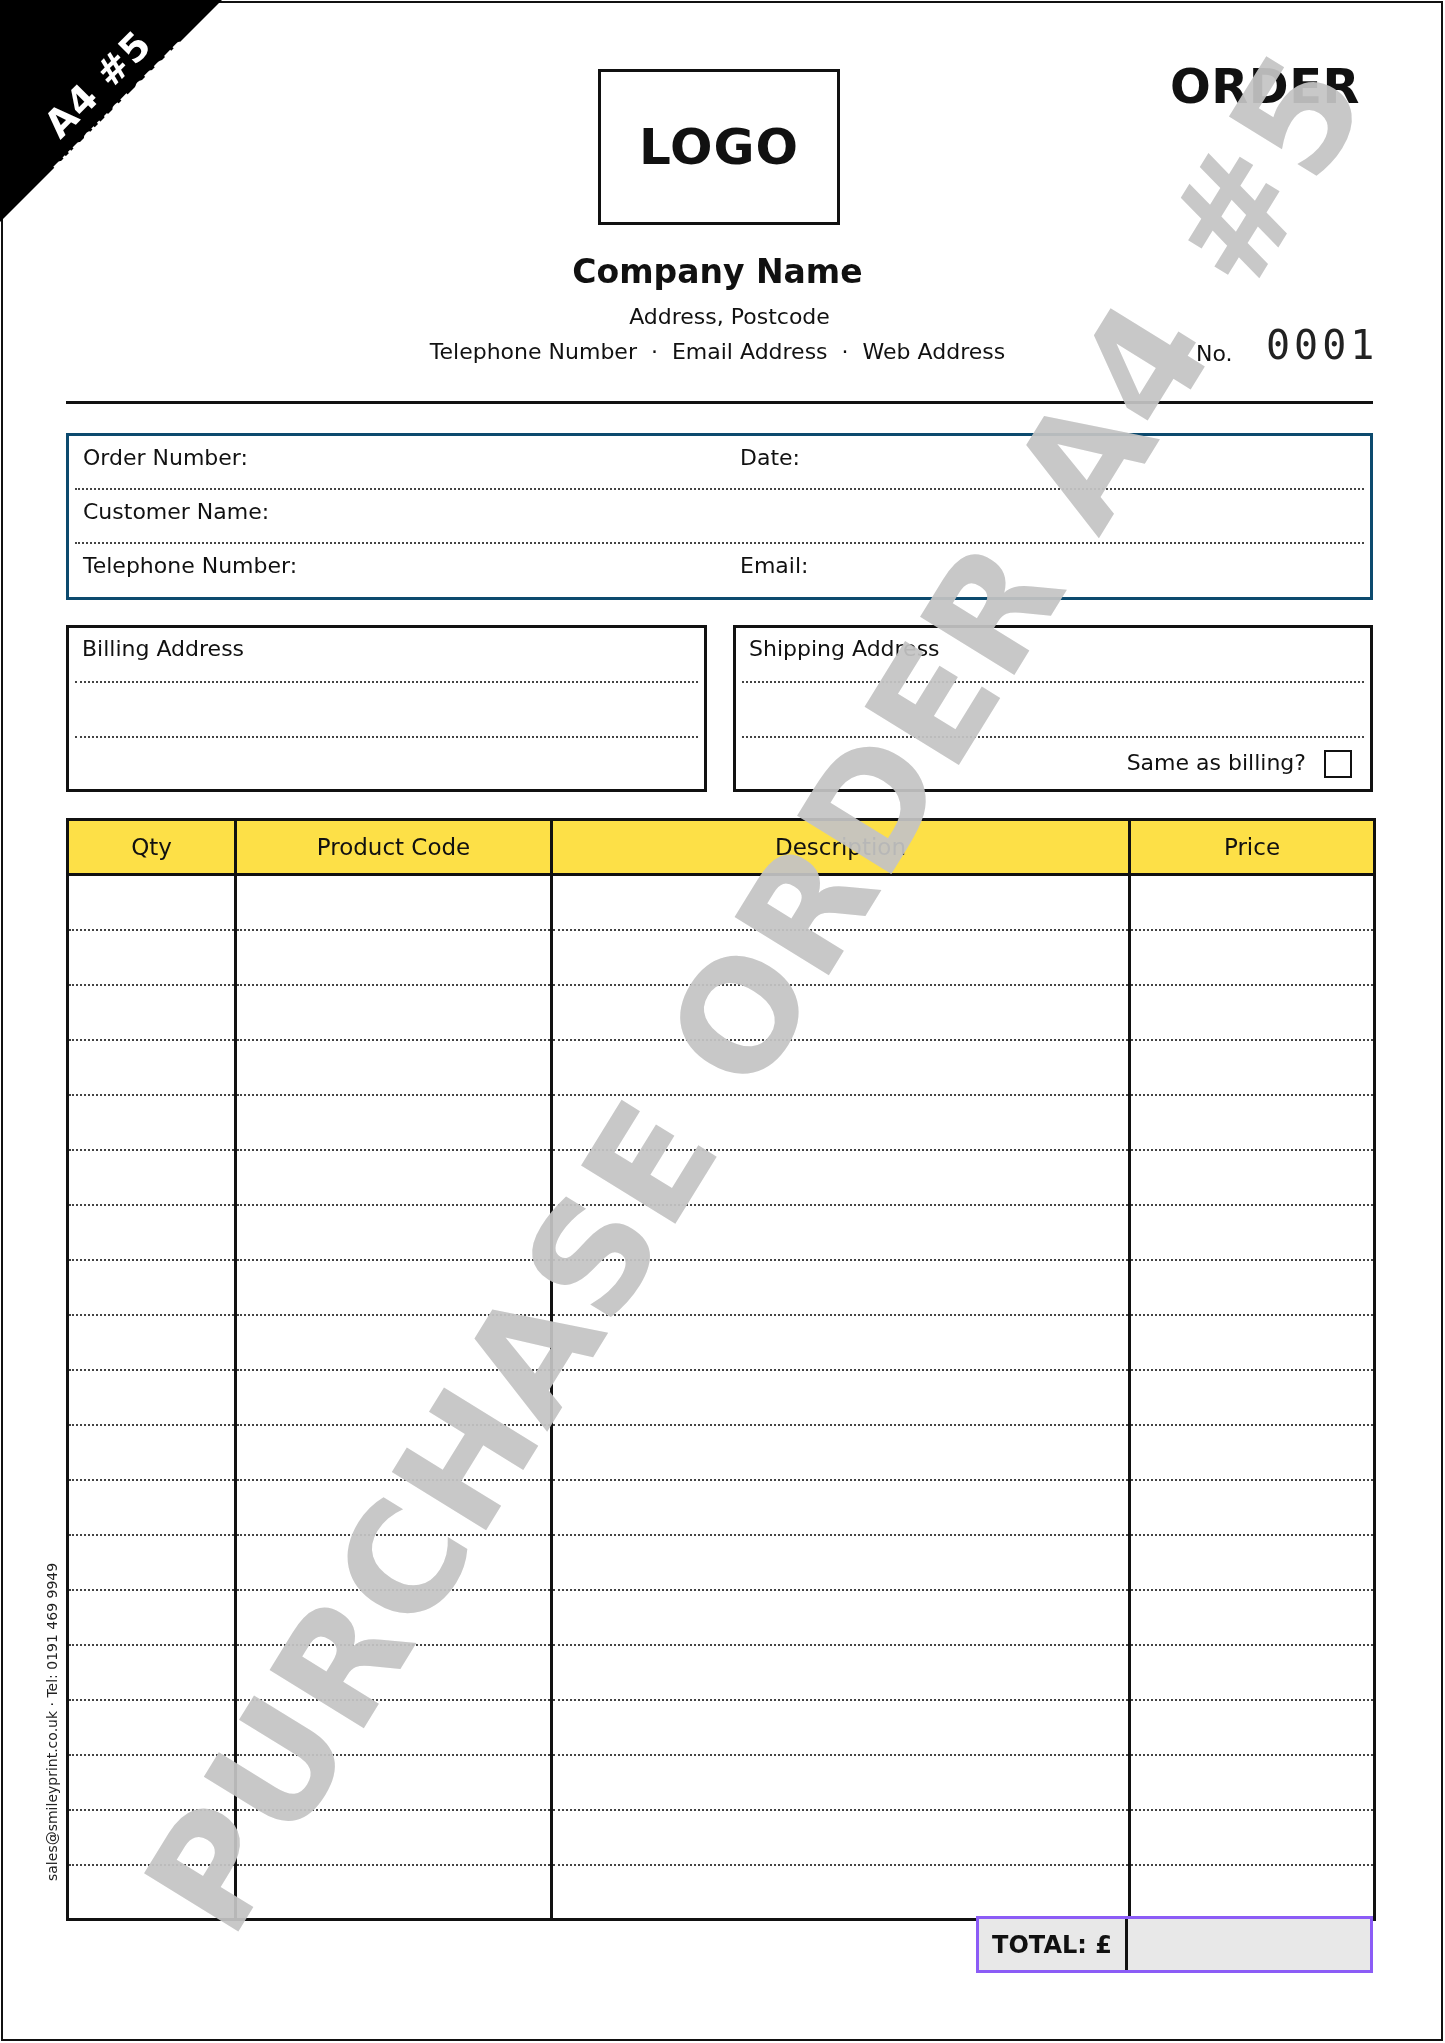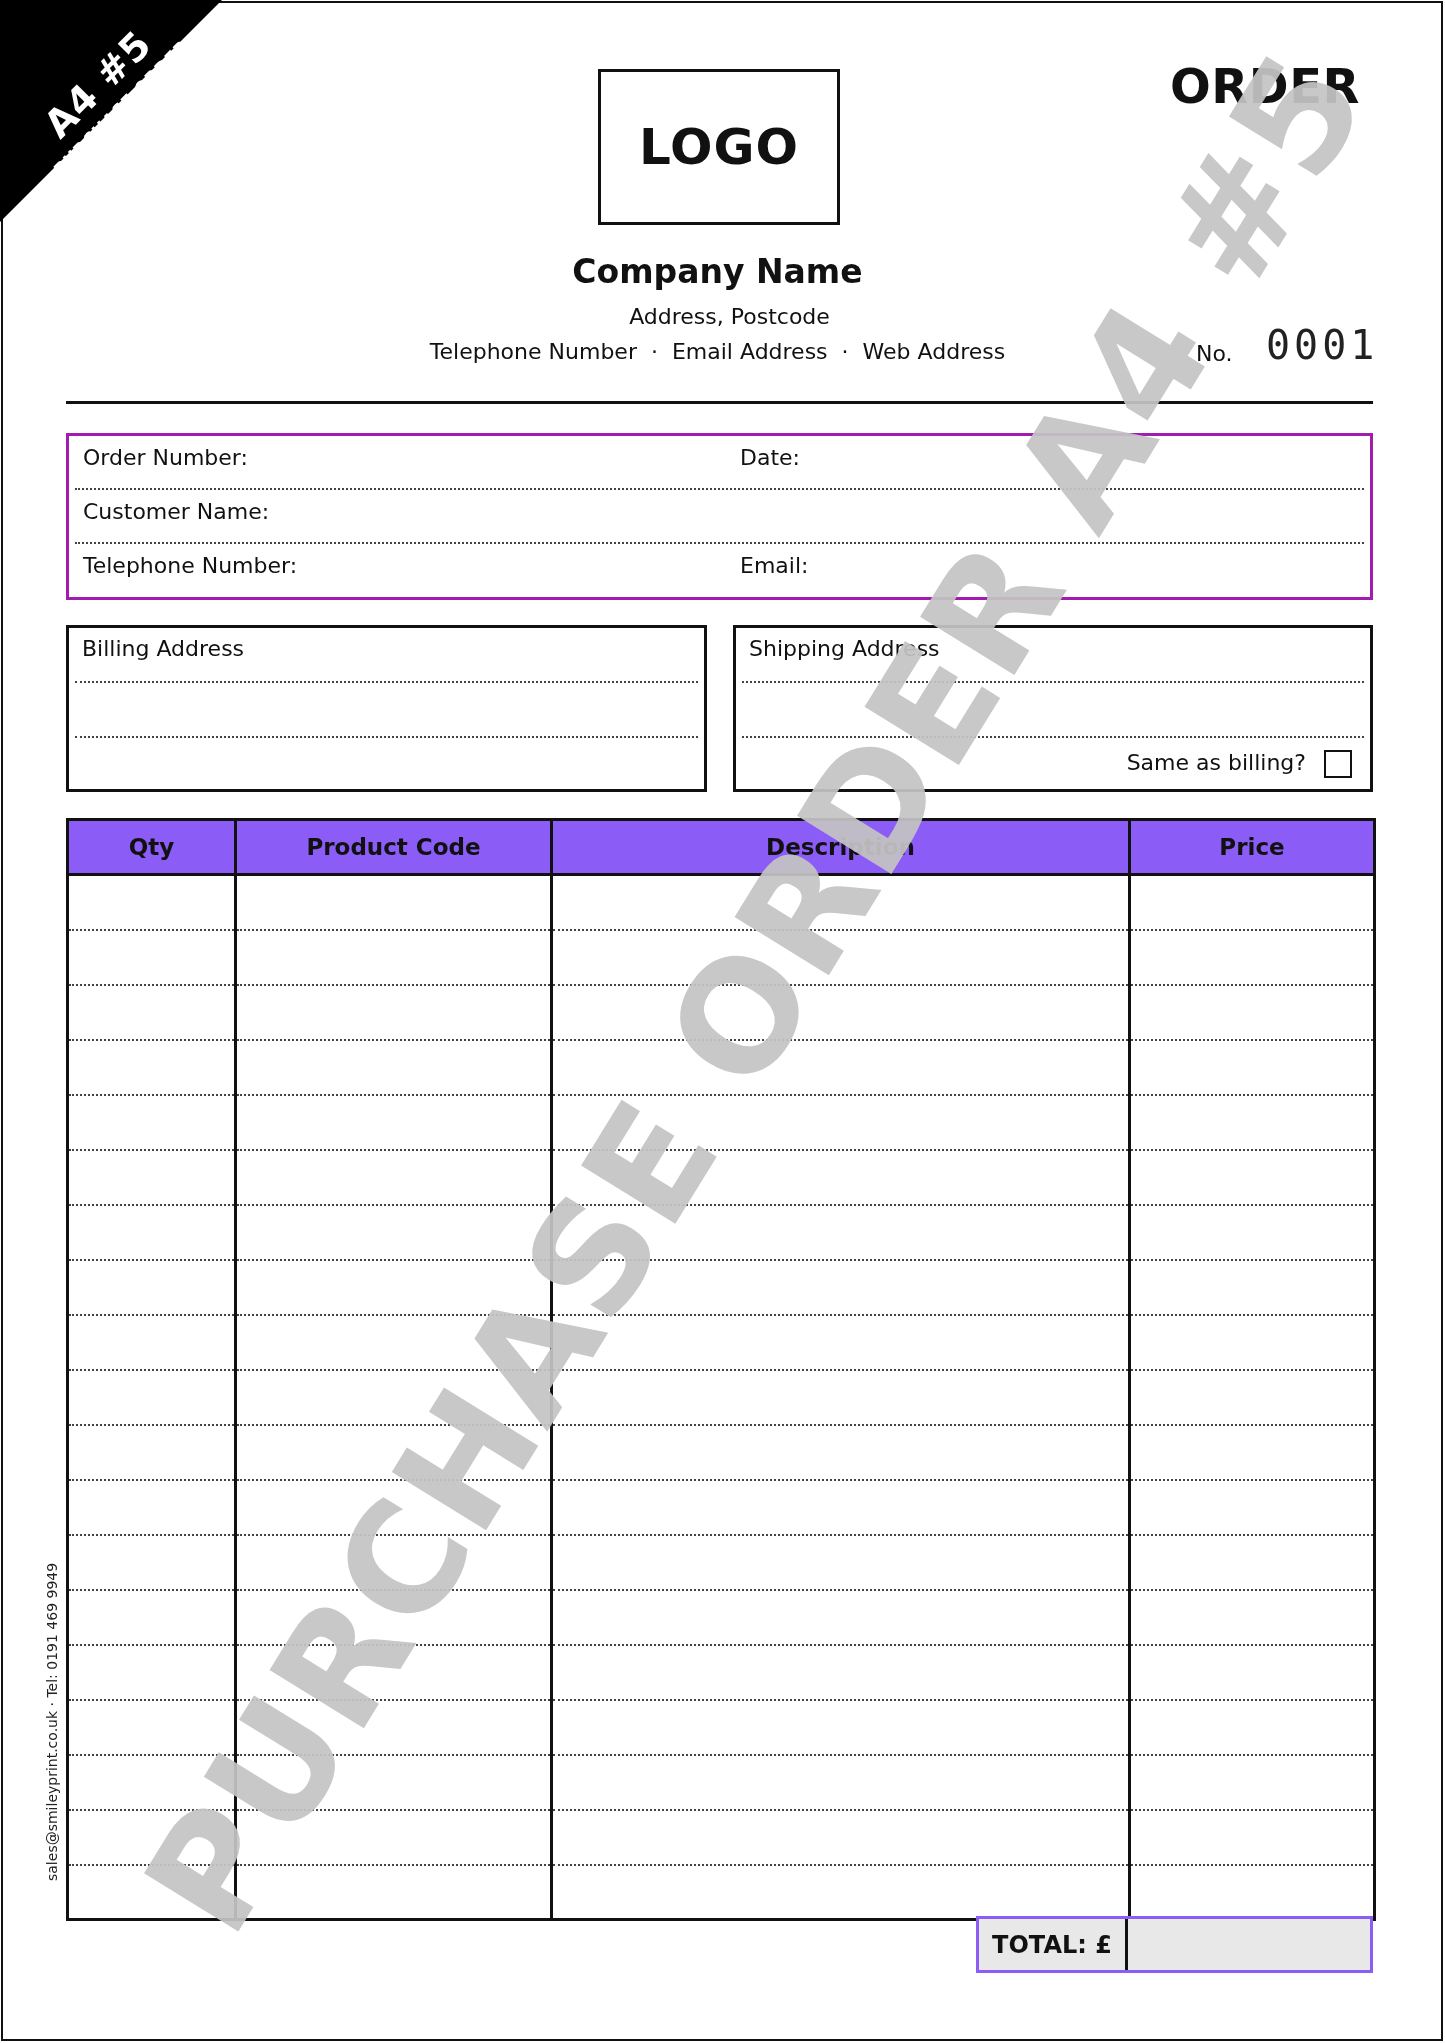--- a/index.html
+++ b/index.html
@@ -25,41 +25,41 @@
   .company-name { position: absolute; left: 370px; top: 252px; width: 695px; text-align: center; font-size: 33px; font-weight: bold; }
   .company-address { position: absolute; left: 382px; top: 304px; width: 695px; text-align: center; font-size: 22px; }
   .company-contacts { position: absolute; left: 370px; top: 339px; width: 695px; text-align: center; font-size: 22px; white-space: nowrap; }
   .dot-sep { display: inline-block; margin: 0 14px; }
 
   .no-label { position: absolute; left: 1196px; top: 341px; font-size: 22px; }
   .no-value { position: absolute; left: 1266px; top: 322px; font-family: "DejaVu Sans Mono", "Liberation Mono", monospace; font-size: 40px; font-weight: 300; letter-spacing: 4px; color: #222; }
 
   .rule { position: absolute; left: 66px; top: 401px; width: 1307px; height: 3px; background: #111; }
 
-  .info-box { position: absolute; left: 66px; top: 433px; width: 1307px; height: 167px; border: 3px solid #a21caf; }
+  .info-box { position: absolute; left: 66px; top: 433px; width: 1307px; height: 167px; border: 3px solid #0c4a6e; }
   .info-row { position: absolute; left: 6px; right: 6px; height: 54px; }
   .info-row.r1 { top: 0; border-bottom: 2px dotted #444; }
   .info-row.r2 { top: 54px; border-bottom: 2px dotted #444; }
   .info-row.r3 { top: 108px; }
   .info-label { position: absolute; top: 9px; font-size: 22px; }
   .info-label.left { left: 8px; }
   .info-label.right { left: 665px; }
 
   .addr-box { position: absolute; top: 625px; height: 167px; border: 3px solid #111; }
   .addr-box.billing { left: 66px; width: 641px; padding-left: 12px; }
   .addr-box.shipping { left: 733px; width: 640px; }
   .addr-title { position: absolute; left: 13px; top: 8px; font-size: 22px; }
   .addr-line { position: absolute; left: 6px; right: 6px; height: 0; border-top: 2px dotted #444; }
   .addr-line.l1 { top: 53px; }
   .addr-line.l2 { top: 108px; }
   .same-billing { position: absolute; right: 64px; top: 122px; font-size: 22px; }
   .checkbox { position: absolute; right: 18px; top: 122px; width: 28px; height: 28px; border: 2px solid #111; background: #fff; }
 
   .items-table { position: absolute; left: 66px; top: 818px; width: 1307px; border-collapse: collapse; table-layout: fixed; }
-  .items-table th { height: 55px; background: #8b5cf6; font-size: 23px; font-weight: bold; text-align: center;
+  .items-table th { height: 55px; background: #fde047; font-size: 23px; font-weight: normal; text-align: center;
     border: 3px solid #111; }
   .items-table td { height: 55px; border-left: 3px solid #111; border-right: 3px solid #111; border-bottom: 2px dotted #444; }
   .items-table tr:last-child td { border-bottom: 3px solid #111; }
 
   .total-box { position: absolute; left: 976px; top: 1916px; width: 397px; height: 57px; display: flex; border: 3px solid #8b5cf6; background: #e8e8e8; }
   .total-label { width: 149px; border-right: 3px solid #111; display: flex; align-items: center; justify-content: center; font-size: 24px; font-weight: bold; }
   .total-value { flex: 1; }
 
   .side-text { position: absolute; left: 44px; top: 1881px; transform-origin: 0 0; transform: rotate(-90deg); font-size: 14px; white-space: nowrap; color: #222; }
 

